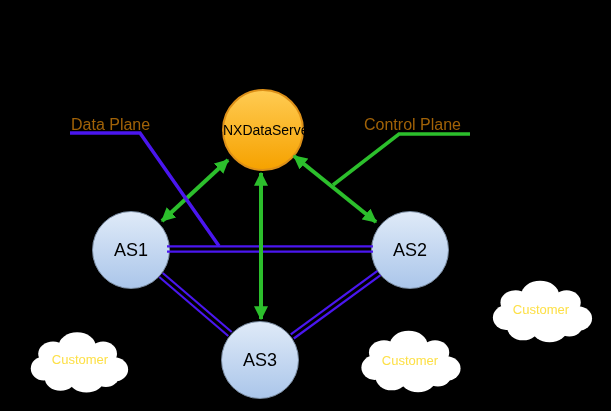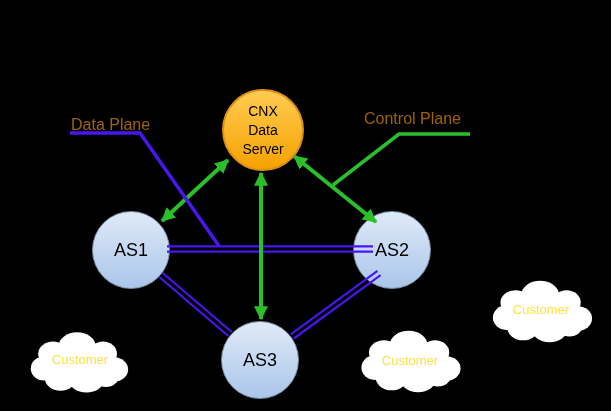--- a/index.html
+++ b/index.html
@@ -8,52 +8,51 @@
     width:611px;height:411px;
     background:#000;
     overflow:hidden;
     font-family:"Liberation Sans", sans-serif;
   }
   .node{
     position:absolute;
     box-sizing:border-box;
     border-radius:50%;
     display:flex;
-    flex-direction:column;
     align-items:center;
     justify-content:center;
     color:#000;
     text-align:center;
     z-index:1;
   }
   #route-server{
     left:222px;top:89px;width:82px;height:82px;
     background:linear-gradient(to bottom,#FFCB52,#F6A200);
     border:2px solid #DD9018;
     font-size:14px;
     line-height:19px;
   }
   .as-node{
     width:78px;height:78px;
     background:linear-gradient(to bottom,#DFEAF8,#ABC6EA);
     border:1.5px solid #7E90A6;
     font-size:18px;
   }
   #as1{left:92px;top:211px;justify-content:center;}
-  #as2{left:353px;top:211px;}
+  #as2{left:371px;top:211px;}
   #as3{left:221px;top:321px;}
   .plane-label{
     position:absolute;
     font-size:16px;
     color:#a16207;
     z-index:3;
     white-space:nowrap;
   }
   #data-plane-label{left:71px;top:116px;}
-  #control-plane-label{left:364px;top:110px;text-align:center;}
+  #control-plane-label{left:364px;top:116px;text-align:center;}
   .cloud-label{
     position:absolute;
     font-size:13px;
     color:#fde047;
     z-index:3;
     transform:translate(-50%,-50%);
     white-space:nowrap;
   }
   #cloud-label-left{left:80px;top:359px;}
   #cloud-label-services{left:410px;top:360px;}

